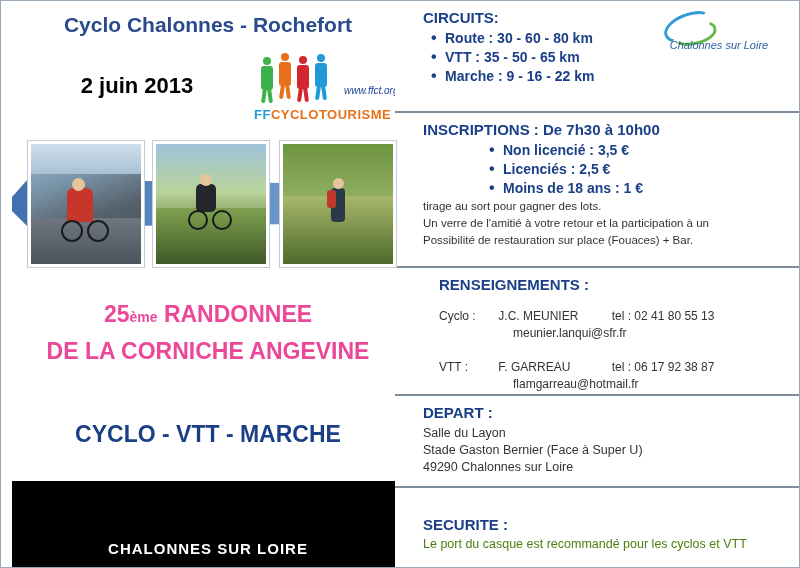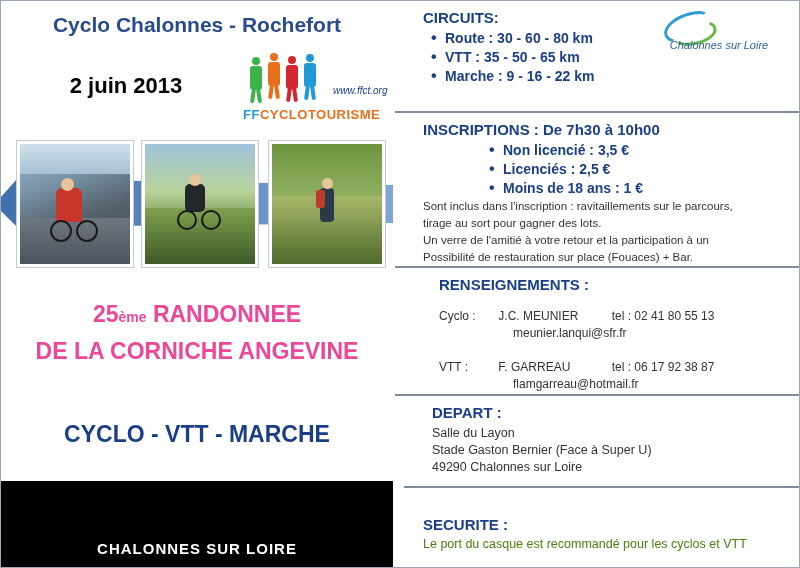--- a/index.html
+++ b/index.html
@@ -15,21 +15,21 @@
     width: 800px;
     height: 568px;
     box-sizing: border-box;
     border: 1px solid #9aa7b5;
     background: #ffffff;
     overflow: hidden;
   }
   
   #left-panel {
     position: absolute;
-    left: 0; top: 0;
+    left: 11px; top: 0;
     width: 392px;
     height: 566px;
     background: #ffffff;
     border-right: 6px solid #a3a3a3;
     overflow: hidden;
     padding-left: 19px;
   }
   #title-main {
     position: absolute;
     left: 0; top: 12px;
@@ -499,21 +499,20 @@
       </ul>
     </div>
 
     <div class="sec" style="height:155px;">
       <div class="sec-title">INSCRIPTIONS : De 7h30 à 10h00</div>
       <ul class="bullets" style="margin-left:58px;">
         <li>Non licencié : 3,5 €</li>
         <li>Licenciés : 2,5 €</li>
         <li>Moins de 18 ans : 1 €</li>
       </ul>
-      <div class="small-note">Sont inclus dans l'inscription : ravitaillements sur le parcours,</div>
       <div class="small-note"> tirage au sort pour gagner des lots.</div>
       <div class="small-note">Un verre de l'amitié à votre retour et la participation à un</div>
       <div class="small-note">Possibilité de restauration sur place (Fouaces)  + Bar.</div>
     </div>
 
     <div class="sec" style="height:128px;padding-left:44px;">
       <div class="sec-title">RENSEIGNEMENTS :</div>
       <div class="contact-row" style="margin-top:16px;">
         <span class="contact-label">Cyclo  :</span>
         <span class="contact-name">J.C. MEUNIER</span>
@@ -521,21 +520,21 @@
       </div>
       <div class="contact-mail">meunier.lanqui@sfr.fr</div>
       <div class="contact-row" style="margin-top:20px;">
         <span class="contact-label">VTT :</span>
         <span class="contact-name">F. GARREAU</span>
         <span>tel : 06 17 92 38 87</span>
       </div>
       <div class="contact-mail">flamgarreau@hotmail.fr</div>
     </div>
 
-    <div class="sec" style="height:92px;margin-left:9px;">
+    <div class="sec" style="height:92px;">
       <div class="sec-title">DEPART :</div>
       <div class="dep-line">Salle du Layon</div>
       <div class="dep-line">Stade Gaston Bernier (Face à Super U)</div>
       <div class="dep-line">49290 Chalonnes sur Loire</div>
     </div>
 
     <div class="sec">
       <div class="sec-title">SECURITE :</div>
       <div class="sec-body-text">Le port du casque est recommandé pour les cyclos et VTT</div>
     </div>

